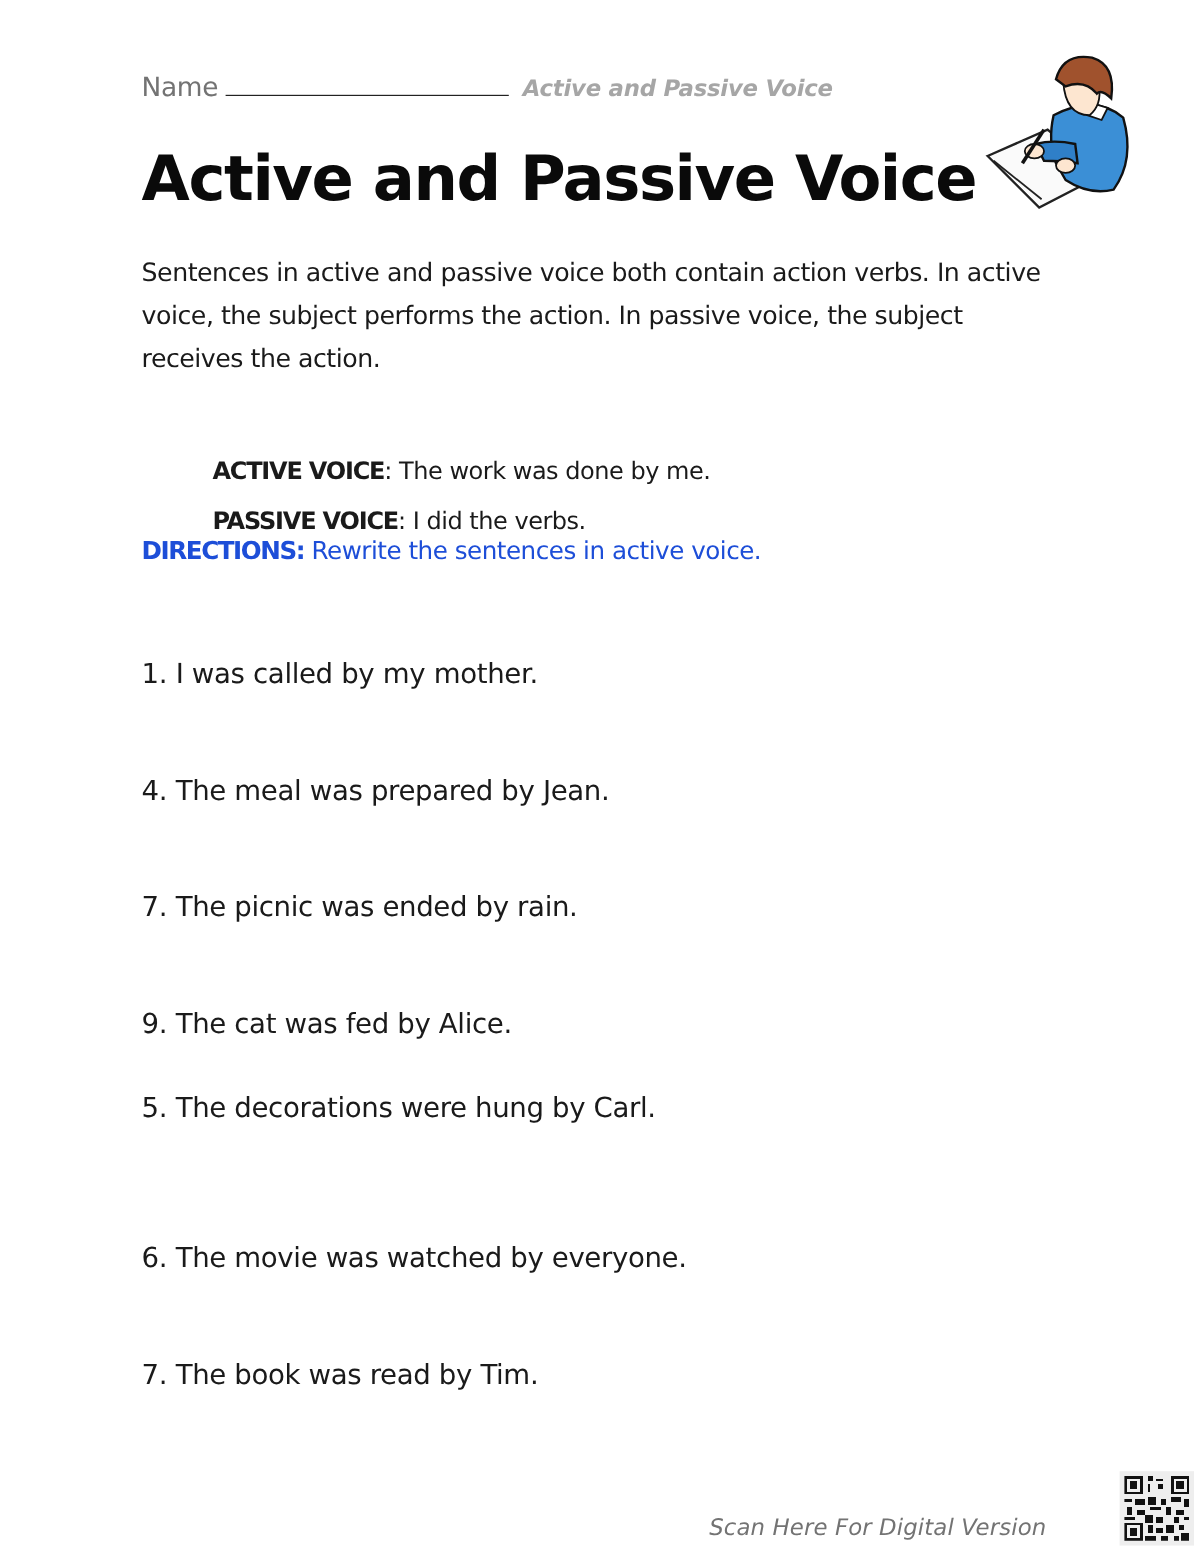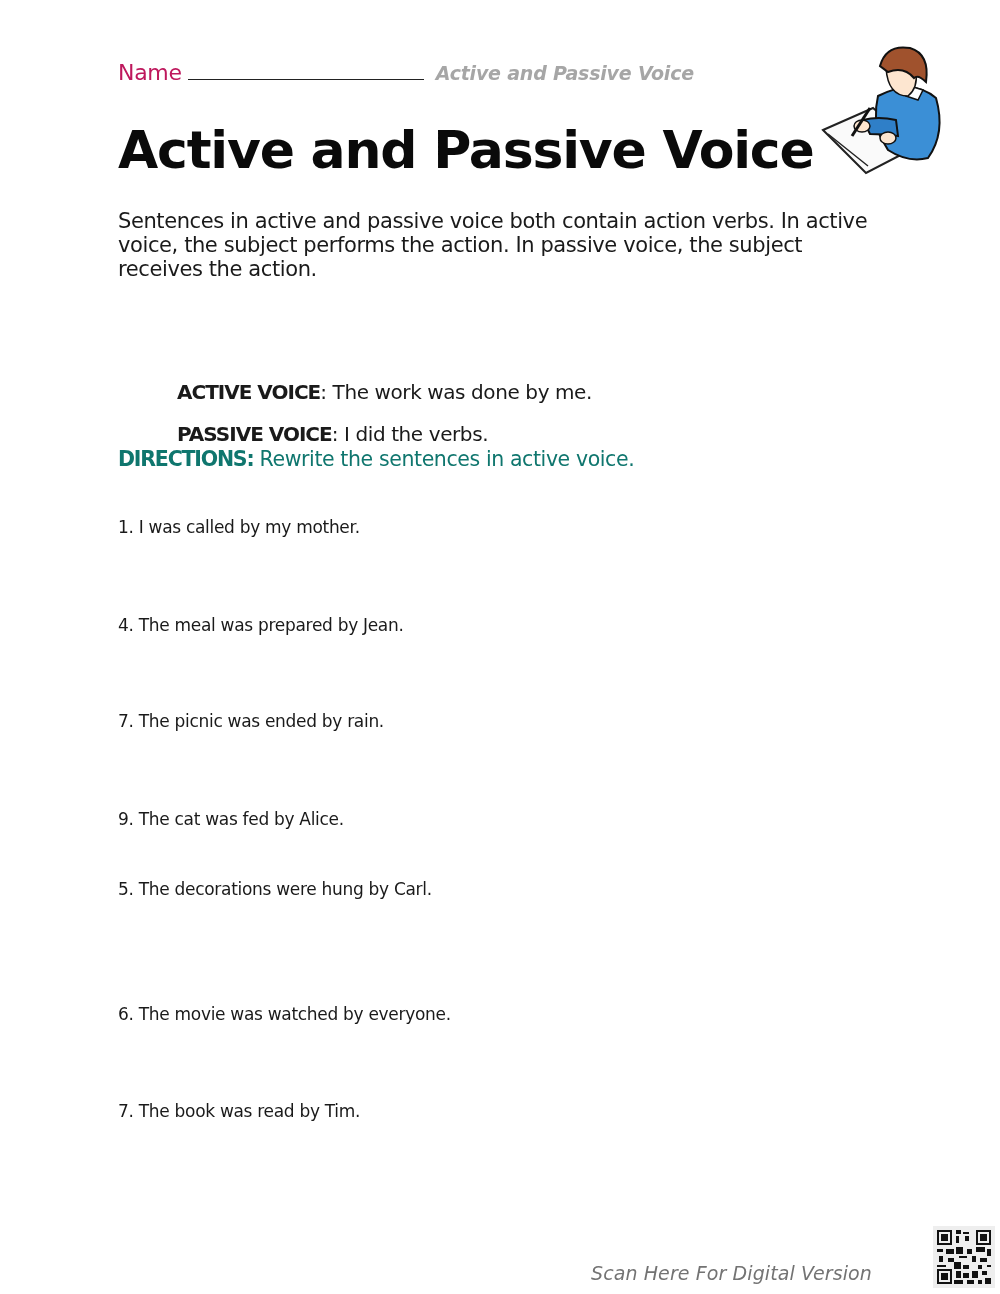--- a/index.html
+++ b/index.html
@@ -1,38 +1,38 @@
 <!DOCTYPE html>
 <html><head>
 <meta charset="utf-8">
 <style>
   * { box-sizing: border-box; margin: 0; padding: 0; }
   html, body { width: 1000px; height: 1294px; background: #ffffff; overflow: hidden; }
   body { position: relative; font-family: "DejaVu Sans", sans-serif; color: #111; }
 
   .header-line { position: absolute; left: 118px; top: 60px; height: 30px; display: flex; align-items: baseline; }
-  .name-label { font-size: 22px; color: #be185d; letter-spacing: -0.3px; }
+  .name-label { font-size: 22px; color: #737373; letter-spacing: -0.3px; }
   .name-blank { display: inline-block; width: 236px; border-bottom: 1.5px solid #222; margin-left: 6px; height: 20px; }
   .header-sub { font-size: 19px; font-weight: bold; font-style: italic; color: #a6a6a6; margin-left: 12px; letter-spacing: -0.2px; }
 
   .title { position: absolute; left: 118px; top: 120px; font-size: 52px; font-weight: bold; letter-spacing: -1.2px; color: #0a0a0a; }
 
   .illustration { position: absolute; left: 818px; top: 38px; width: 130px; height: 140px; }
 
-  .intro { position: absolute; left: 118px; top: 209px; width: 760px; font-size: 21px; line-height: 24px; color: #1a1a1a; letter-spacing: -0.4px; }
+  .intro { position: absolute; left: 118px; top: 209px; width: 760px; font-size: 21px; line-height: 36px; color: #1a1a1a; letter-spacing: -0.4px; }
 
   .example { position: absolute; left: 177px; font-size: 20px; color: #1a1a1a; letter-spacing: -0.4px; margin-top: 40px; }
   .example b { font-weight: bold; letter-spacing: -1px; }
   .ex-active { top: 340px; }
   .ex-passive { top: 382px; }
 
-  .directions { position: absolute; left: 118px; top: 447px; font-size: 20.5px; color: #0f766e; letter-spacing: -0.4px; }
+  .directions { position: absolute; left: 118px; top: 447px; font-size: 20.5px; color: #1d4ed8; letter-spacing: -0.4px; }
   .directions b { letter-spacing: -1.2px; }
 
-  .q { position: absolute; left: 118px; font-size: 17px; color: #1a1a1a; letter-spacing: -0.3px; }
+  .q { position: absolute; left: 118px; font-size: 23px; color: #1a1a1a; letter-spacing: -0.3px; margin-top: 32px; }
 
   .footer-logo { position: absolute; left: 10px; top: 1314px; display: flex; align-items: center; }
   .logo-mark { width: 38px; height: 30px; }
   .logo-text { font-size: 19px; font-weight: bold; margin-left: 8px; letter-spacing: -0.3px; }
   .logo-w { color: #3b82f6; }
   .logo-z { color: #fbbf24; }
 
   .scan-text { position: absolute; left: 591px; top: 1262px; font-size: 19px; color: #737373; letter-spacing: 0.1px; font-style: italic; }
   .qr { position: absolute; left: 933px; top: 1226px; width: 62px; height: 62px; background: #eeeeee; padding: 4px; }
 </style>

